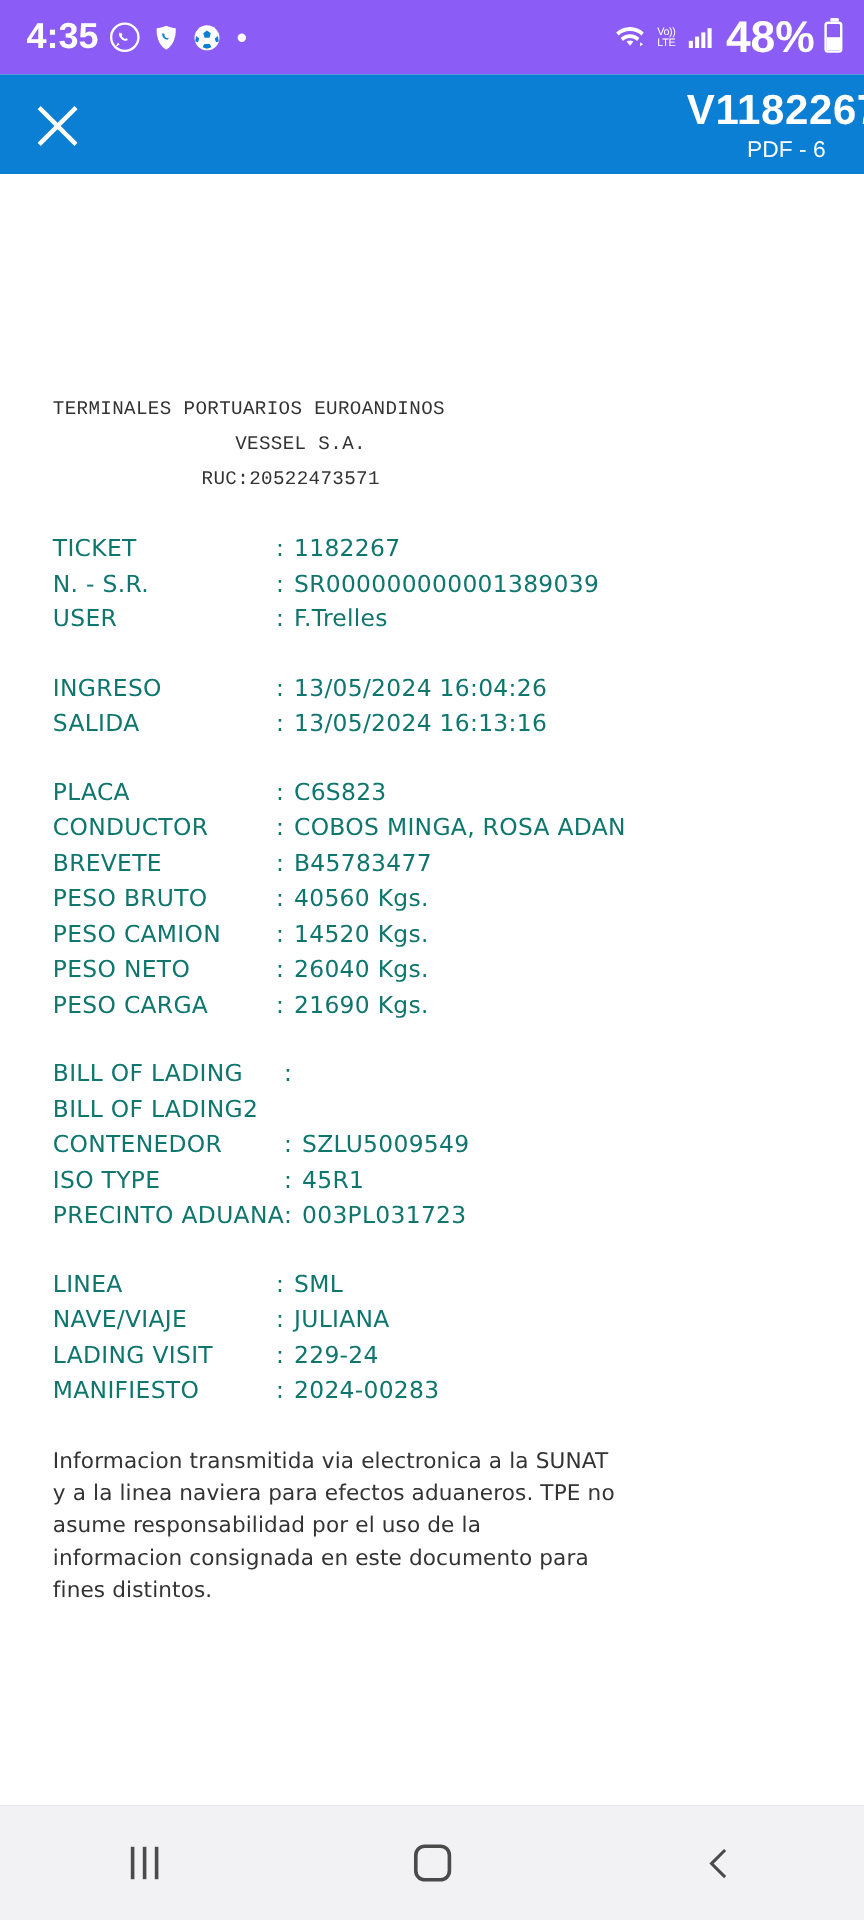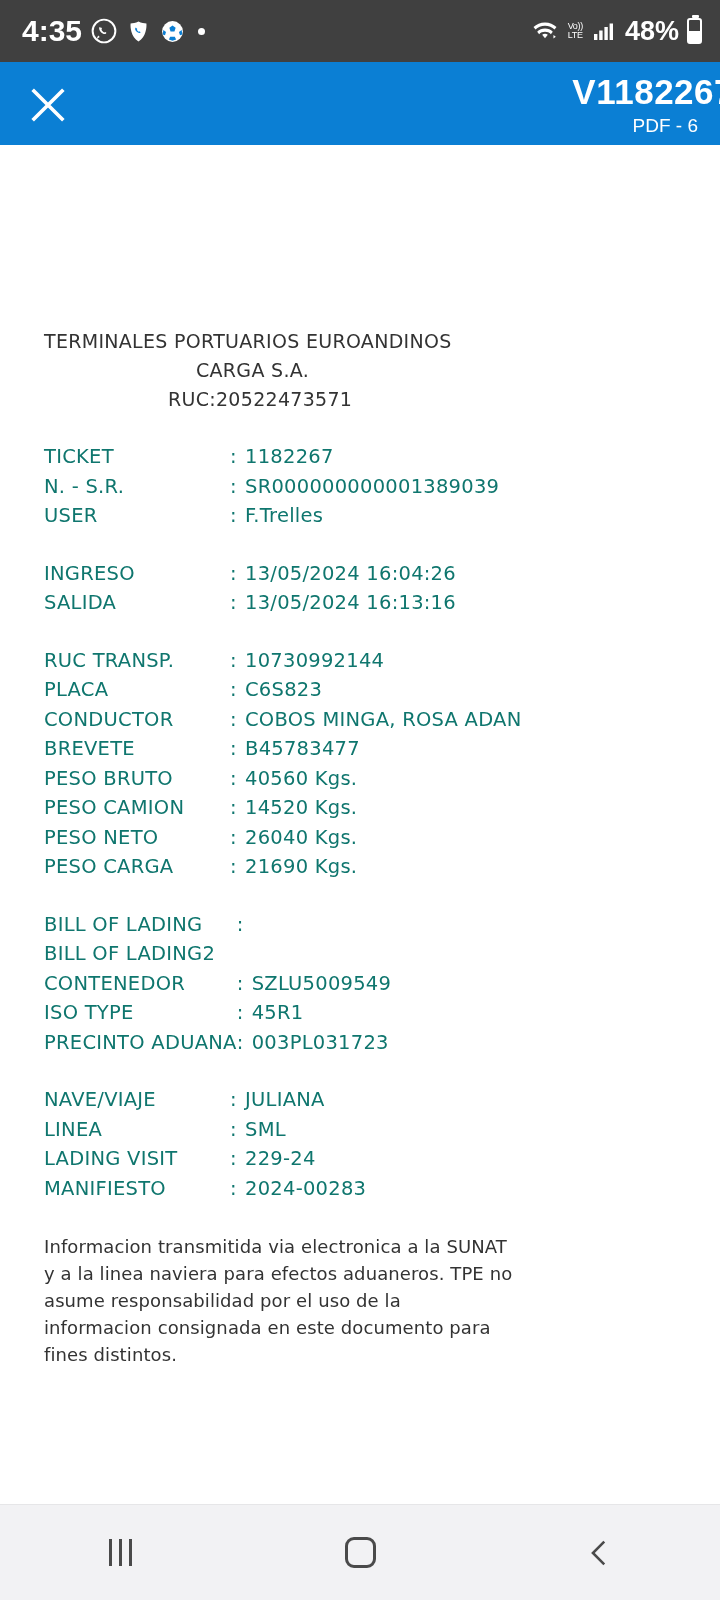--- a/index.html
+++ b/index.html
@@ -15,21 +15,21 @@
     width: 720px;
     height: 1600px;
     background: #ffffff;
     display: flex;
     flex-direction: column;
   }
 
   
   .statusbar {
     height: 62px;
-    background: #404040;
+    background: #8b5cf6;
     color: #ffffff;
     display: flex;
     align-items: center;
     padding: 0 18px 0 22px;
     flex: 0 0 auto;
   }
   .sb-left {
     display: flex;
     align-items: center;
     gap: 9px;
@@ -59,21 +59,21 @@
     gap: 8px;
   }
   .sb-volte {
     font-size: 9px;
     line-height: 9px;
     text-align: center;
     font-weight: normal;
     letter-spacing: -0.3px;
   }
   .sb-batt-text {
-    font-size: 27px;
+    font-size: 37px;
     font-weight: bold;
   }
   .batt {
     width: 15px;
     height: 26px;
     border: 2px solid #ffffff;
     border-radius: 3px;
     position: relative;
     display: inline-block;
   }
@@ -126,21 +126,21 @@
     font-size: 35px;
     font-weight: bold;
     line-height: 40px;
     letter-spacing: 0.5px;
     margin-right: -14px;
   }
   .appbar-sub {
     font-size: 19px;
     line-height: 24px;
     margin-top: 2px;
-    margin-right: 22px;
+    margin-right: 32px;
   }
 
   
   .doc-area {
     flex: 1 1 auto;
     background: #ffffff;
     position: relative;
     overflow: hidden;
   }
   .doc {
@@ -149,22 +149,23 @@
     left: 0;
     right: 0;
     padding: 0 44px;
     color: #2b2b2b;
     font-size: 19.5px;
     font-family: "DejaVu Sans", sans-serif;
   }
   .doc-head {
     line-height: 29px;
     letter-spacing: 0.3px;
-    font-size: 19px;
+    font-size: 16px;
     color: #333;
+    font-family: Liberation Mono, monospace;
   }
   .doc-head .l1 { text-align: left; }
   .doc-head .l2 { padding-left: 152px; }
   .doc-head .l3 { padding-left: 124px; }
 
   table.kv {
     border-collapse: collapse;
     width: 100%;
     font-size: 19.5px;
     color: #0f766e;
@@ -302,21 +303,21 @@
       <div class="appbar-title">V1182267</div>
       <div class="appbar-sub">PDF - 6</div>
     </div>
   </div>
 
   <div class="doc-area">
     <div class="doc">
 
       <div class="doc-head">
         <div class="l1">TERMINALES PORTUARIOS EUROANDINOS</div>
-        <div class="l2">CARGA S.A.</div>
+        <div class="l2">VESSEL S.A.</div>
         <div class="l3">RUC:20522473571</div>
       </div>
 
       <div class="gap"></div>
 
       <table class="kv">
         <tbody>
             <tr>
           <td class="k">TICKET</td>
           <td class="c">:</td>
@@ -349,25 +350,20 @@
           <td class="c">:</td>
           <td class="v">13/05/2024 16:13:16</td>
         </tr>
       </tbody>
         </table>
 
       <div class="gap"></div>
 
       <table class="kv">
         <tbody>
-            <tr>
-          <td class="k">RUC TRANSP.</td>
-          <td class="c">:</td>
-          <td class="v">10730992144</td>
-        </tr>
         <tr>
           <td class="k">PLACA</td>
           <td class="c">:</td>
           <td class="v">C6S823</td>
         </tr>
         <tr>
           <td class="k">CONDUCTOR</td>
           <td class="c">:</td>
           <td class="v">COBOS MINGA, ROSA ADAN</td>
         </tr>
@@ -429,28 +425,28 @@
           <td class="v">003PL031723</td>
         </tr>
       </tbody>
         </table>
 
       <div class="gap"></div>
 
       <table class="kv">
         <tbody>
             <tr>
+          <td class="k">LINEA</td>
+          <td class="c">:</td>
+          <td class="v">SML</td>
+        </tr>
+        <tr>
           <td class="k">NAVE/VIAJE</td>
           <td class="c">:</td>
           <td class="v">JULIANA</td>
-        </tr>
-        <tr>
-          <td class="k">LINEA</td>
-          <td class="c">:</td>
-          <td class="v">SML</td>
         </tr>
         <tr>
           <td class="k">LADING VISIT</td>
           <td class="c">:</td>
           <td class="v">229-24</td>
         </tr>
         <tr>
           <td class="k">MANIFIESTO</td>
           <td class="c">:</td>
           <td class="v">2024-00283</td>

